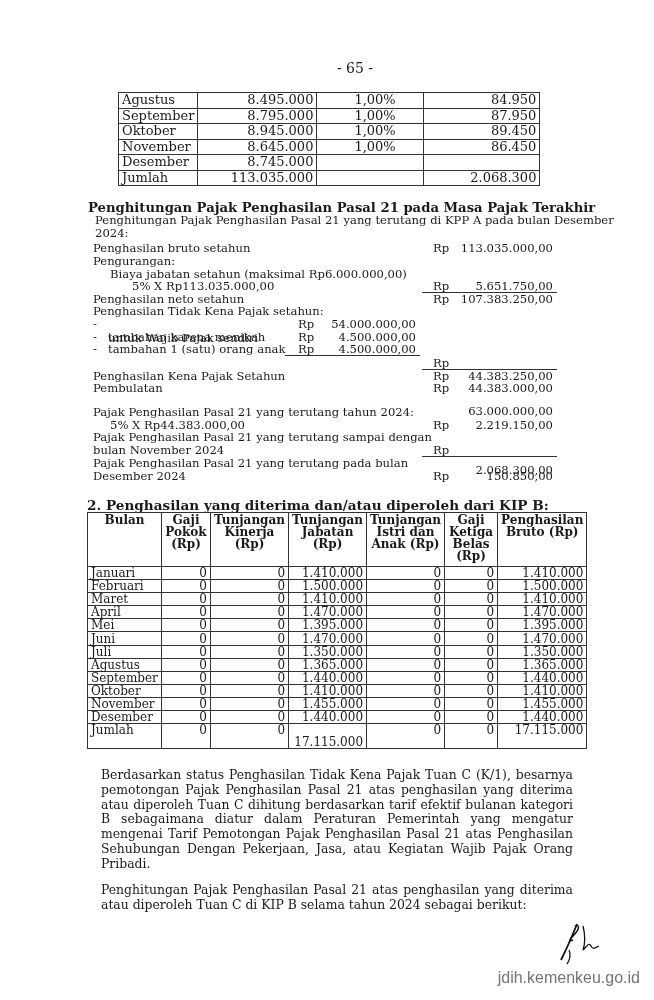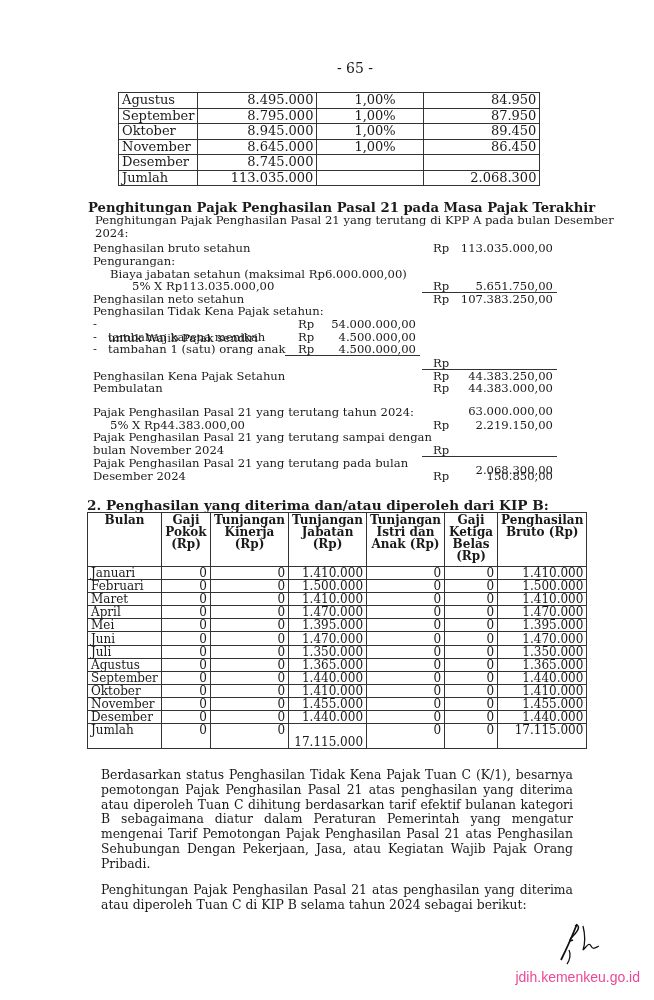--- a/index.html
+++ b/index.html
@@ -38,21 +38,21 @@
   table.t2 td.m { text-align: left; }
   table.t2 tr.total td { height: 24px; vertical-align: top; }
   table.t2 tr.total td.bottom { vertical-align: bottom; }
 
   .para { left: 101px; width: 472px; font-size: 12.4px; line-height: 14.8px; text-align: justify; }
   .para .ln { display: block; text-align: justify; text-align-last: justify; white-space: nowrap; }
   .para .ln.last { text-align-last: left; }
 
   .footer-link {
     right: 14px; top: 969px; font-family: "Liberation Sans", "DejaVu Sans", sans-serif;
-    font-size: 14px; color: #ec4899;
+    font-size: 16px; color: #737373;
   }
 </style>
 </head>
 <body>
 
 <div class="abs page-num">- 65 -</div>
 
 <table class="t1">
   <tbody id="t1-body">
       <tr>

